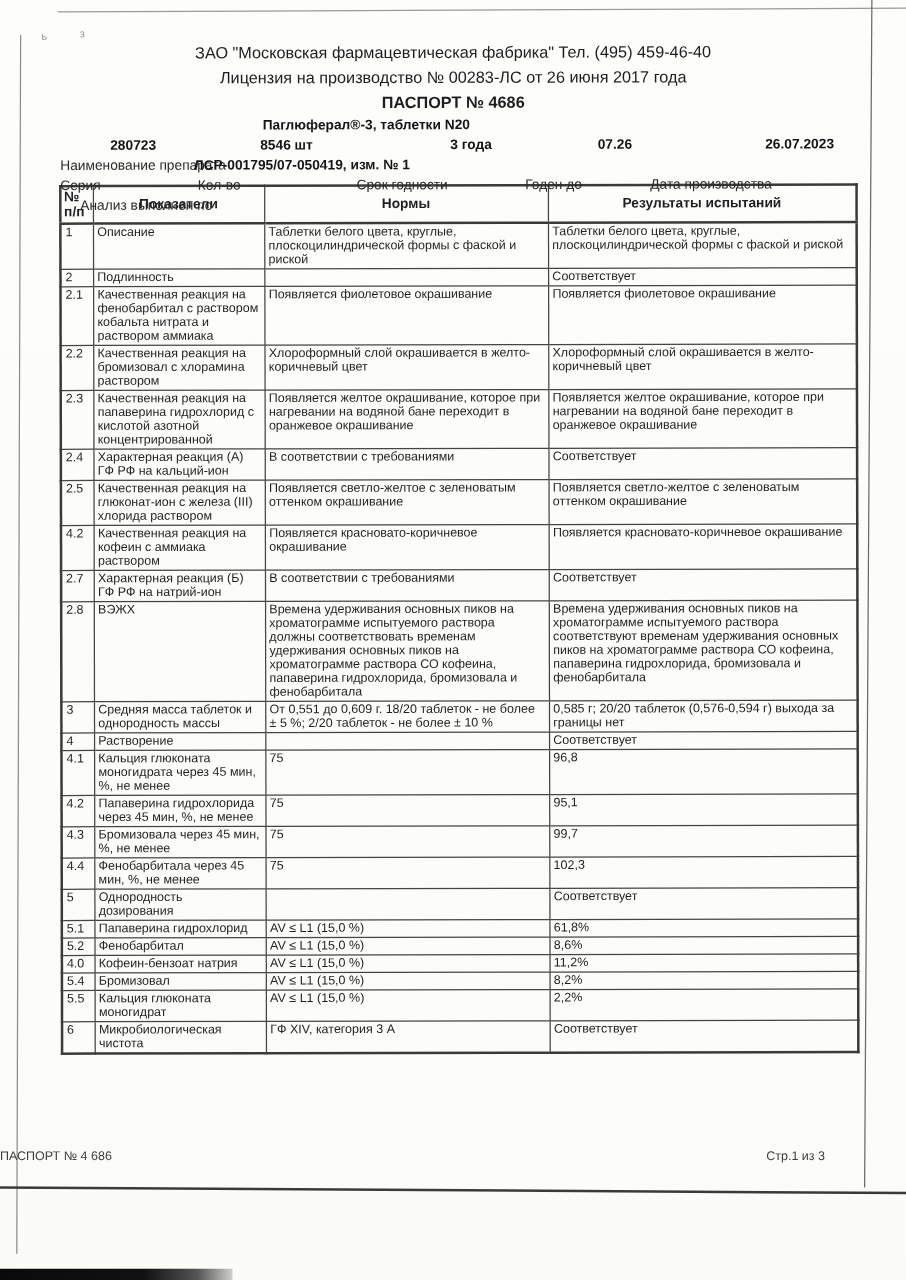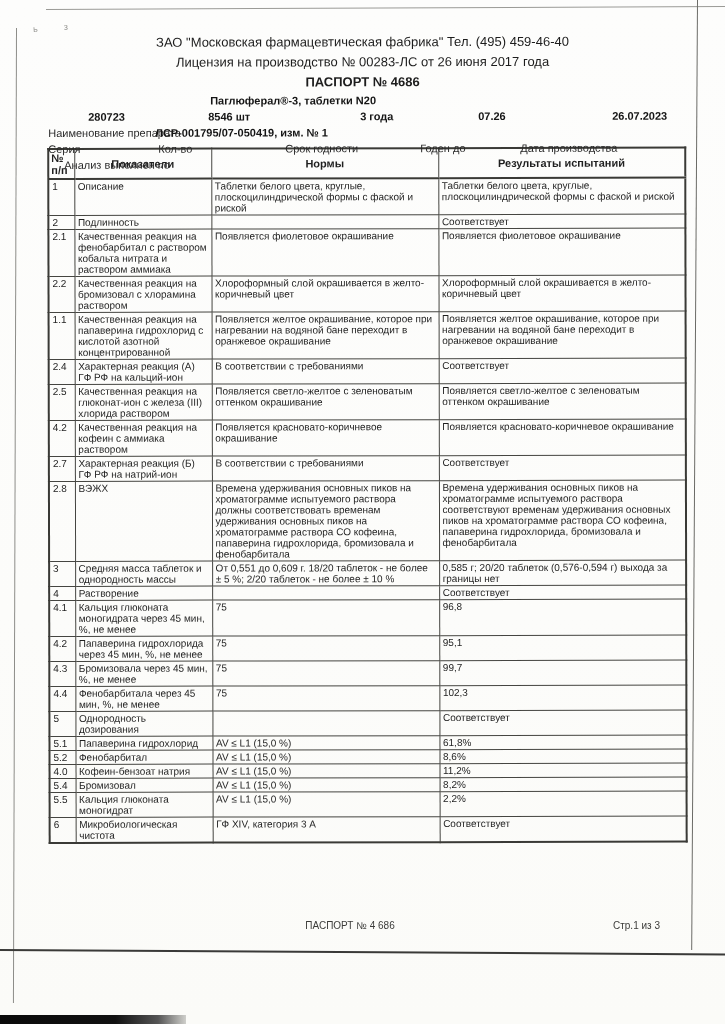--- a/index.html
+++ b/index.html
@@ -56,21 +56,21 @@
     height:27px; vertical-align:middle; padding:2px 2px;
     border-bottom:2px solid #3a3a36;
   }
   table.passport thead th.c-num { text-align:left; vertical-align:top; line-height:12px; }
   col.c-num  { width:26px; }
   col.c-ind  { width:137px; }
   col.c-norm { width:227px; }
   col.c-res  { width:247px; }
 
   .footer { position:absolute; left:0; top:920px; width:700px; font-size:10px; color:#3c3c3a; }
-  .footer .fcenter { position:absolute; left:0; width:700px; text-align:center; }
+  .footer .fcenter { position:absolute; left:0; width:700px; text-align:left; }
   .footer .fright  { position:absolute; right:40px; }
 </style>
 </head>
 <body>
 
 <div class="paper">
 
   <div class="pen-marks"><span>ь</span><span>з</span></div>
 
   <div class="edge-top"></div>
@@ -141,21 +141,21 @@
           <td>Появляется фиолетовое окрашивание</td>
           <td>Появляется фиолетовое окрашивание</td>
         </tr>
           <tr>
           <td>2.2</td>
           <td>Качественная реакция на бромизовал с хлорамина раствором</td>
           <td>Хлороформный слой окрашивается в желто-коричневый цвет</td>
           <td>Хлороформный слой окрашивается в желто-коричневый цвет</td>
         </tr>
           <tr>
-          <td>1.1</td>
+          <td>2.3</td>
           <td>Качественная реакция на папаверина гидрохлорид с кислотой азотной концентрированной</td>
           <td>Появляется желтое окрашивание, которое при нагревании на водяной бане переходит в оранжевое окрашивание</td>
           <td>Появляется желтое окрашивание, которое при нагревании на водяной бане переходит в оранжевое окрашивание</td>
         </tr>
           <tr>
           <td>2.4</td>
           <td>Характерная  реакция (А) ГФ РФ на кальций-ион</td>
           <td>В соответствии с требованиями</td>
           <td>Соответствует</td>
         </tr>

